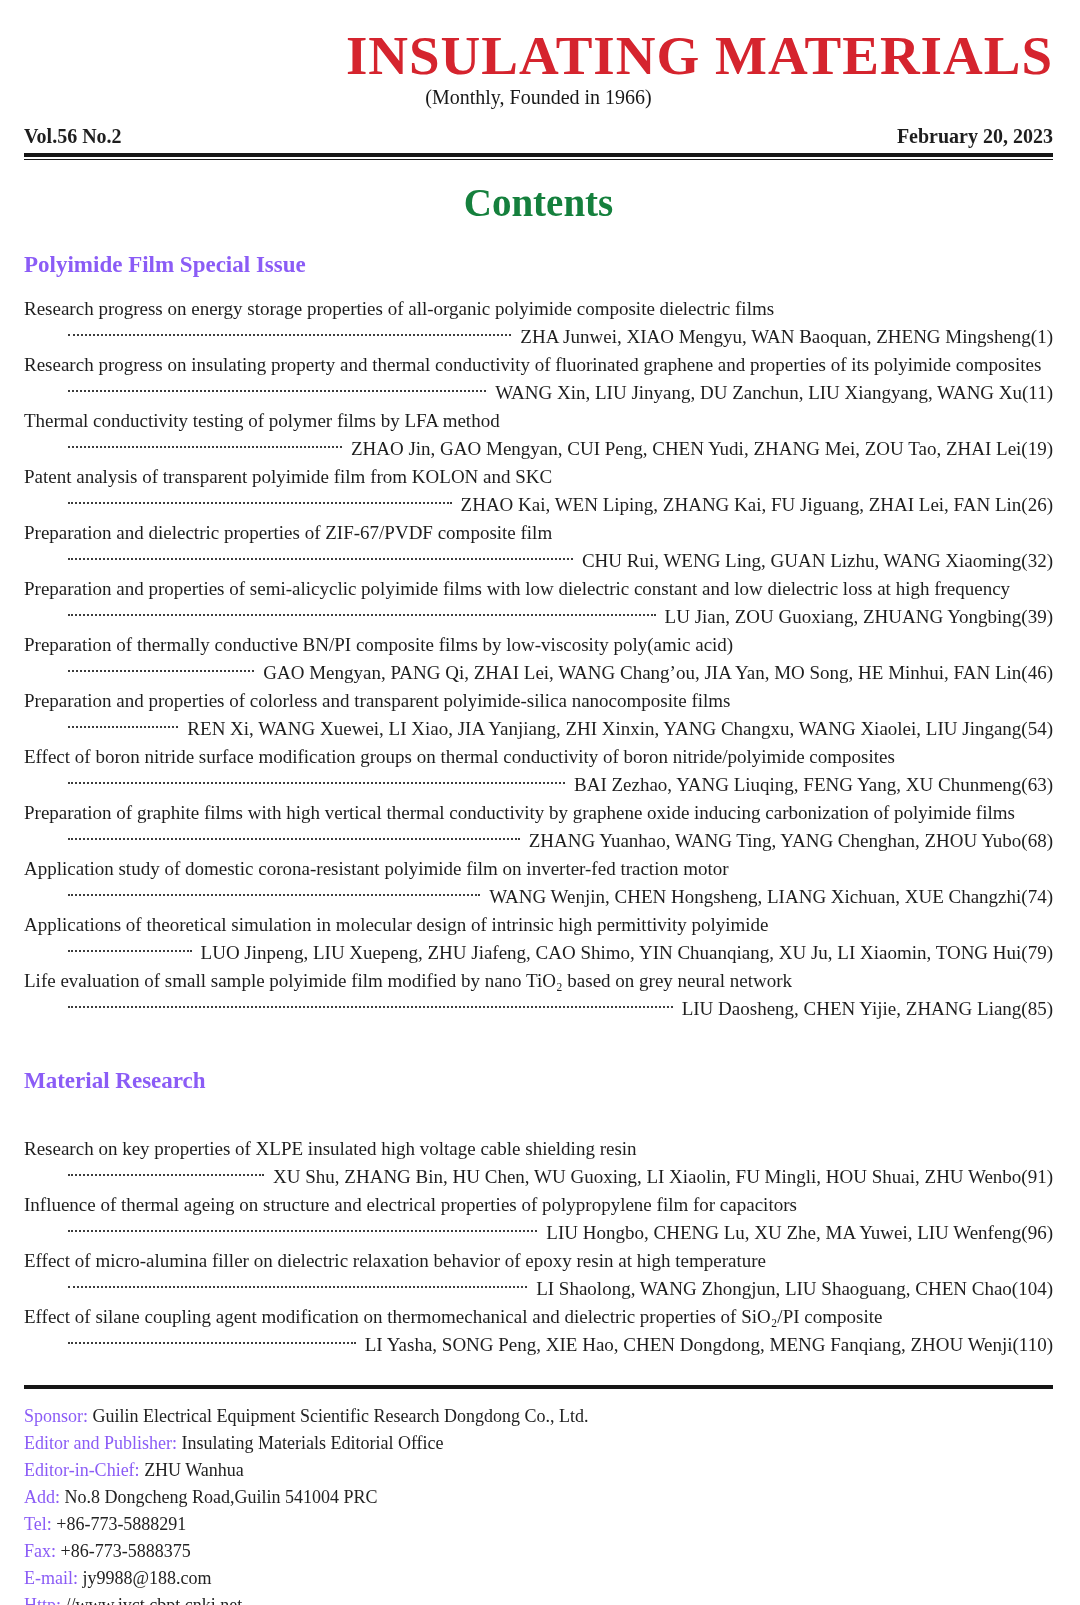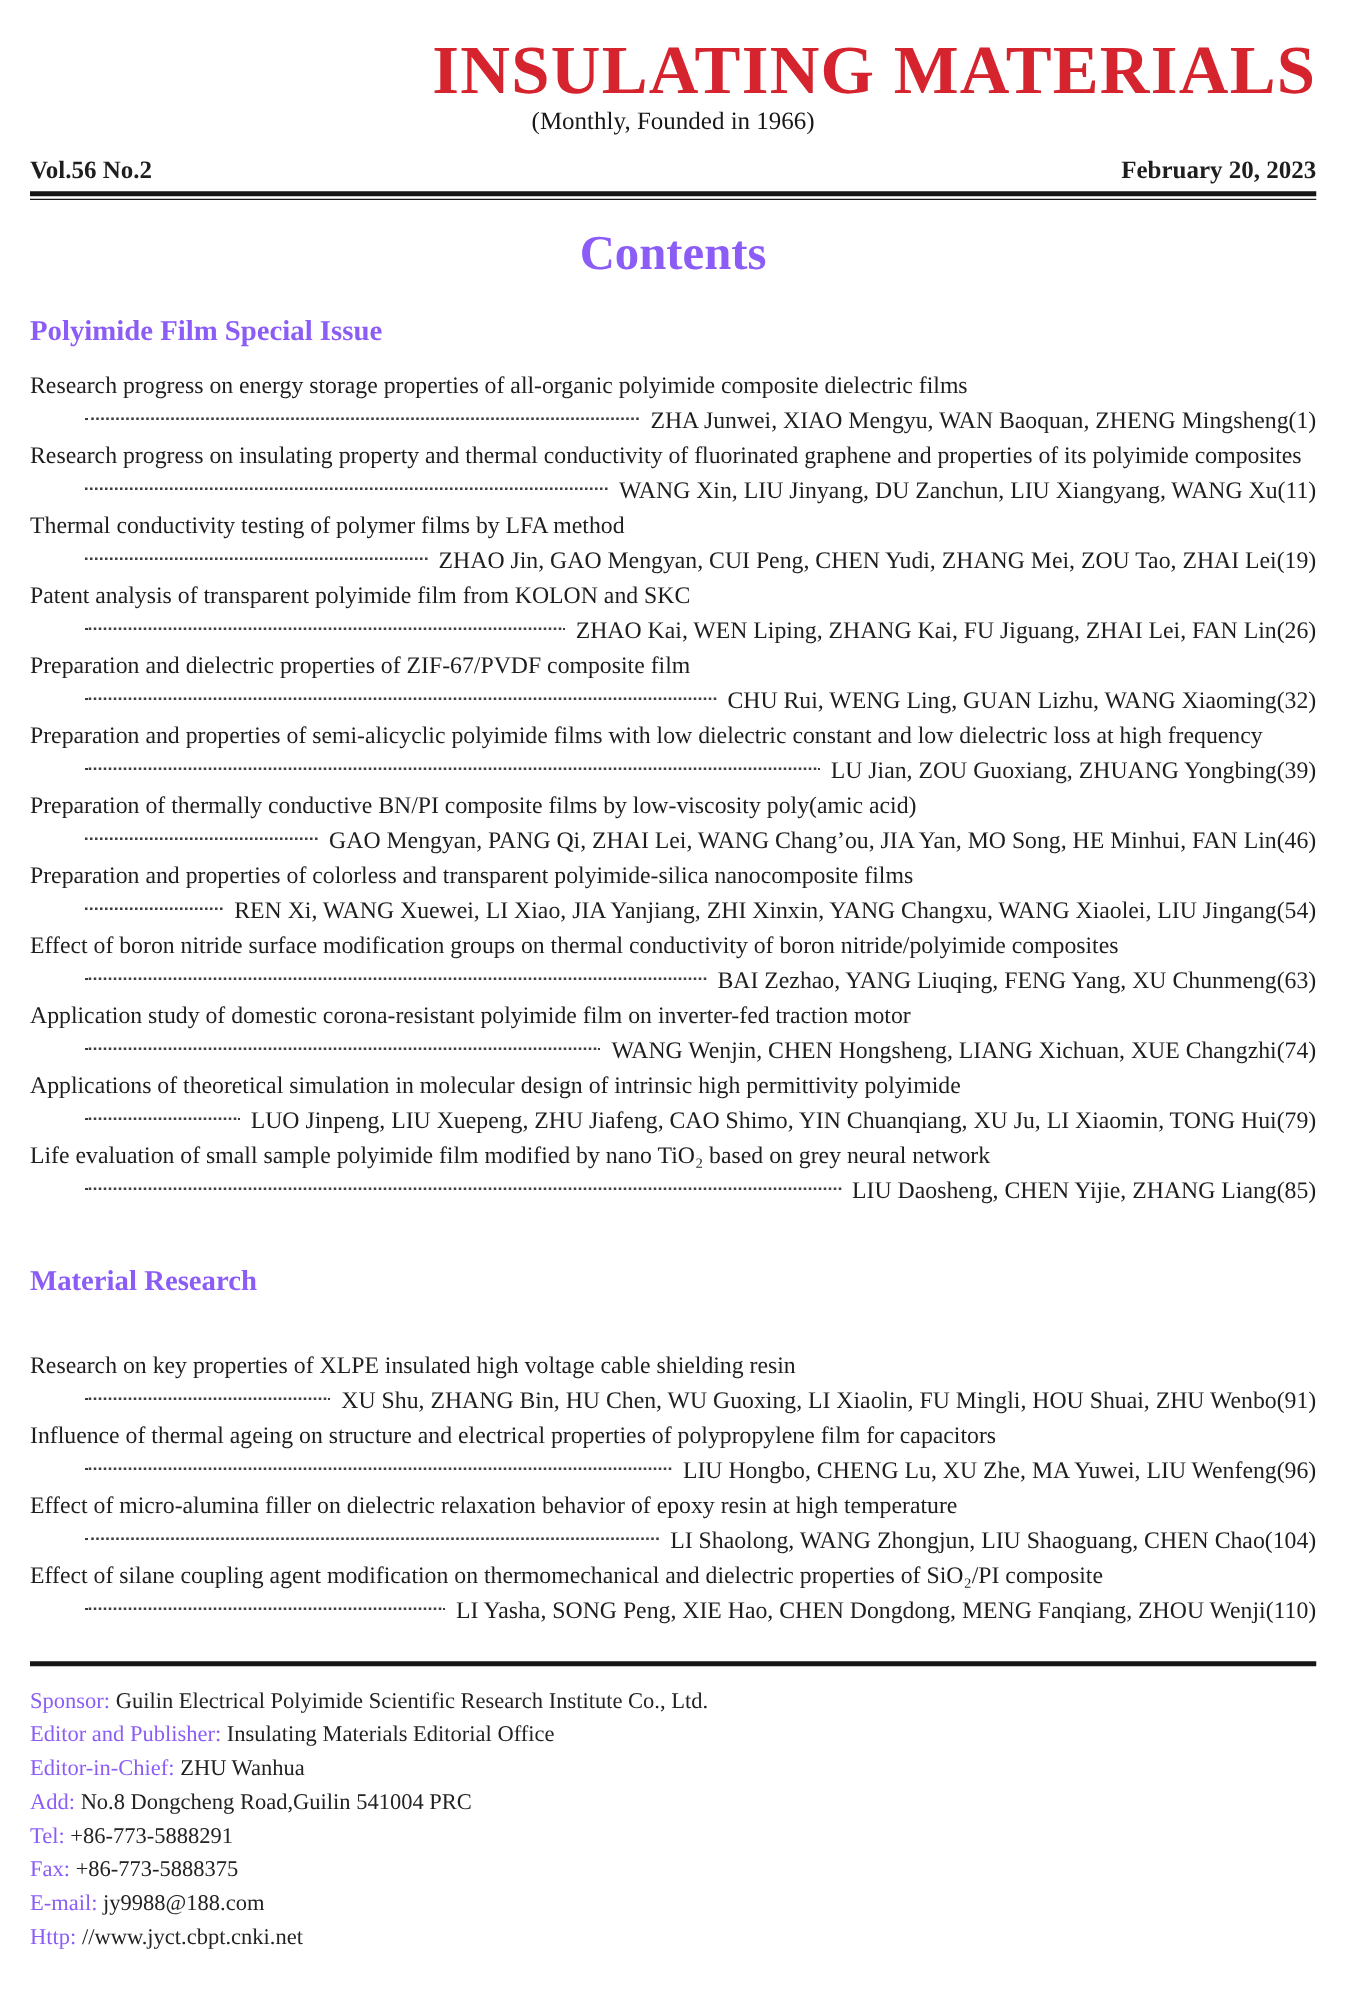--- a/index.html
+++ b/index.html
@@ -45,21 +45,21 @@
     border-top: 4px solid #161616;
     border-bottom: 1.5px solid #161616;
     height: 7px;
   }
 
   
   .contents-title {
     text-align: center;
     font-size: 39px;
     font-weight: bold;
-    color: #8b5cf6;
+    color: #15803d;
     margin-top: 20px;
     line-height: 46px;
   }
   .section-heading {
     font-size: 23px;
     font-weight: bold;
     color: #8b5cf6;
     margin-top: 25px;
     margin-bottom: 16px;
     line-height: 28px;
@@ -190,20 +190,27 @@
   </div>
 
   <div class="entry">
     <div class="entry-title">Effect of boron nitride surface modification groups on thermal conductivity of boron nitride/polyimide composites</div>
     <div class="authors-row">
       <span class="leader"></span>
       <span class="entry-authors">BAI Zezhao, YANG Liuqing, FENG Yang, XU Chunmeng(63)</span>
     </div>
   </div>
 
+  <div class="entry">
+    <div class="entry-title">Preparation of graphite films with high vertical thermal conductivity by graphene oxide inducing carbonization of polyimide films</div>
+    <div class="authors-row">
+      <span class="leader"></span>
+      <span class="entry-authors">ZHANG Yuanhao, WANG Ting, YANG Chenghan, ZHOU Yubo(68)</span>
+    </div>
+  </div>
 
   <div class="entry">
     <div class="entry-title">Application study of domestic corona-resistant polyimide film on inverter-fed traction motor</div>
     <div class="authors-row">
       <span class="leader"></span>
       <span class="entry-authors">WANG Wenjin, CHEN Hongsheng, LIANG Xichuan, XUE Changzhi(74)</span>
     </div>
   </div>
 
   <div class="entry">
@@ -259,21 +266,21 @@
     </div>
   </div>
 </div>
   </div>
 </div>
 
   <div class="footer-rule"></div>
   <div class="footer">
   <div class="footer-line">
     <span class="footer-label">Sponsor:</span>
-    <span class="footer-value"> Guilin Electrical Polyimide Scientific Research Institute Co., Ltd.</span>
+    <span class="footer-value"> Guilin Electrical Equipment Scientific Research Dongdong Co., Ltd.</span>
   </div>
 
   <div class="footer-line">
     <span class="footer-label">Editor and Publisher:</span>
     <span class="footer-value"> Insulating Materials Editorial Office</span>
   </div>
 
   <div class="footer-line">
     <span class="footer-label">Editor-in-Chief:</span>
     <span class="footer-value"> ZHU Wanhua</span>

